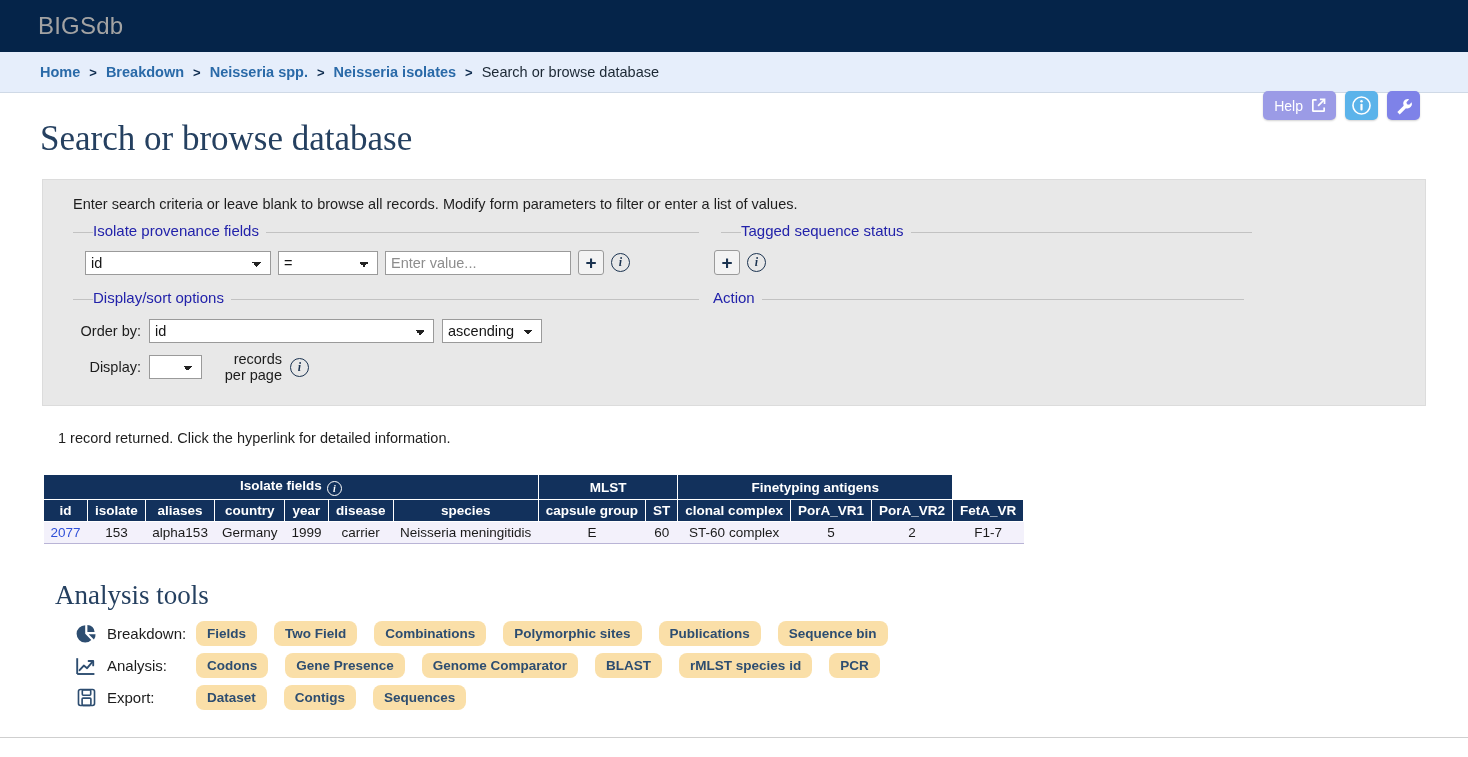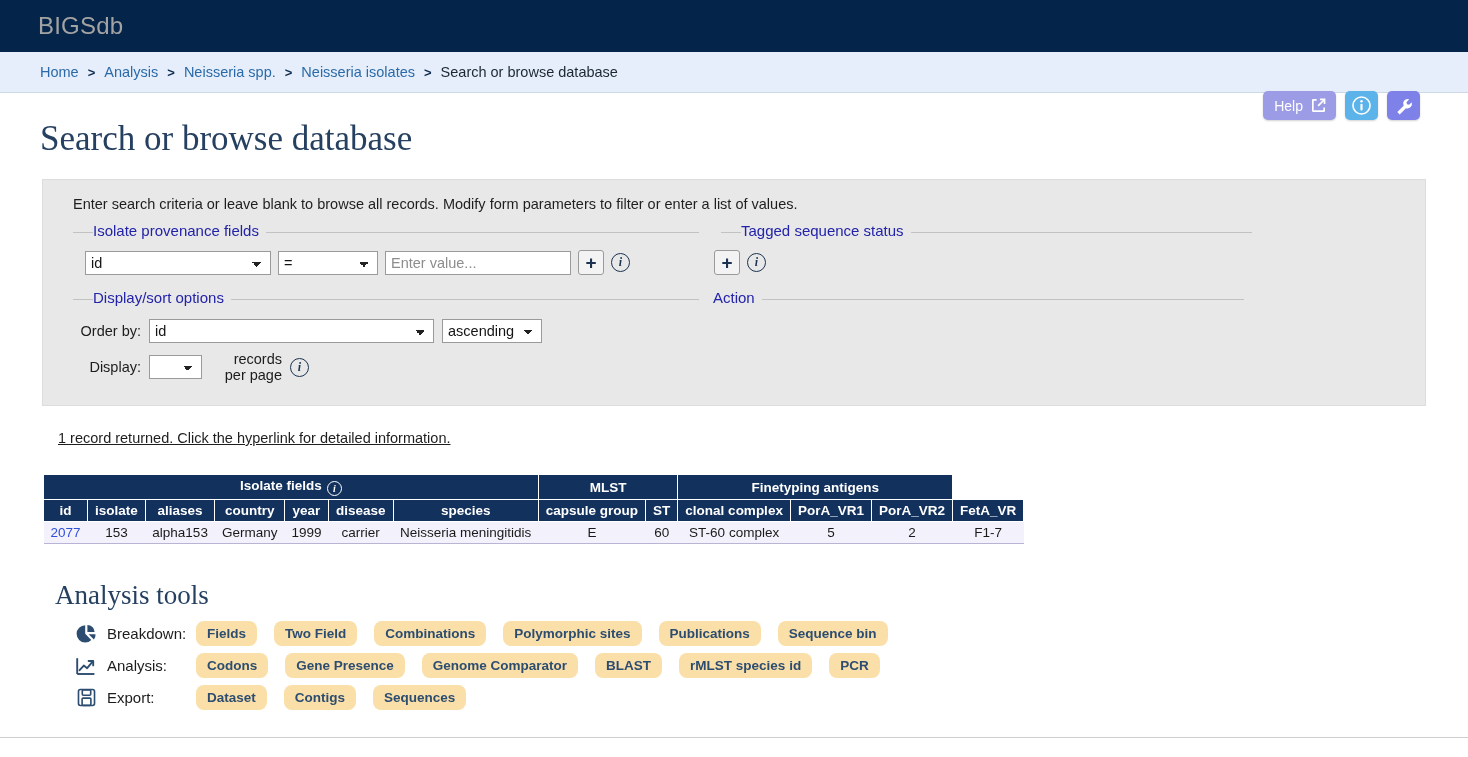--- a/index.html
+++ b/index.html
@@ -30,21 +30,21 @@
   
   .crumbbar {
     height: 41px;
     background: #e6eefb;
     border-bottom: 1px solid #cfd9e6;
     display: flex;
     align-items: center;
     padding-left: 40px;
     font-size: 14.5px;
   }
-  .crumb-link { color: #2a6aa8; text-decoration: none; }
+  .crumb-link { color: #2a6aa8; text-decoration: none; font-weight: bold; }
   .crumb-current { color: #1b2733; }
   .crumb-sep {
     color: #0d2b4e; font-weight: bold;
     margin: 0 9px; font-size: 13px;
   }
 
   
   .util-row {
     position: absolute;
     top: 91px; right: 48px;
@@ -208,21 +208,20 @@
     font-weight: normal;
   }
   .btn-reset { background: #ffffff; color: #2f9cd8; border: 2px solid #3ca3de; }
   .btn-search { background: #3ca3de; color: #ffffff; border: 2px solid #3ca3de; }
 
   
   .result-line {
     font-size: 14.5px;
     color: #1e1e1e;
     margin: 24px 0 0 58px;
-    text-decoration: underline;
   }
 
   
   .tbl-wrap { margin: 28px 0 0 43px; }
   table.res {
     border-collapse: collapse;
     font-size: 13.5px;
     font-family: "Liberation Sans", sans-serif;
   }
   table.res th {
@@ -291,21 +290,21 @@
 </head>
 <body>
 
 <div class="topbar">
   <div class="brand">BIGSdb</div>
 </div>
 
 <nav class="crumbbar">
   <a class="crumb-link" href="#">Home</a>
   <span class="crumb-sep">&gt;</span>
-  <a class="crumb-link" href="#">Analysis</a>
+  <a class="crumb-link" href="#">Breakdown</a>
   <span class="crumb-sep">&gt;</span>
   <a class="crumb-link" href="#">Neisseria spp.</a>
   <span class="crumb-sep">&gt;</span>
   <a class="crumb-link" href="#">Neisseria isolates</a>
   <span class="crumb-sep">&gt;</span>
   <span class="crumb-current">Search or browse database</span>
 </nav>
 
 <div class="util-row">
   <div class="util-btn util-help">

